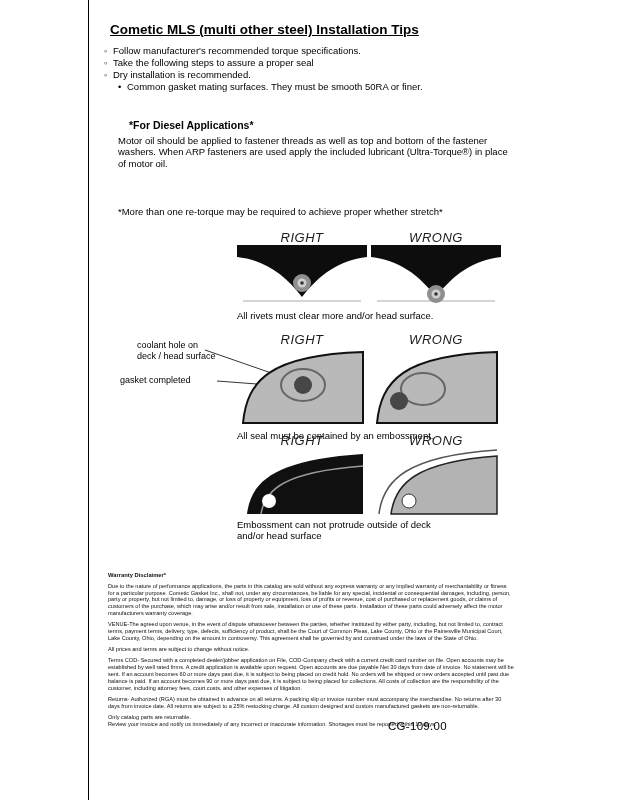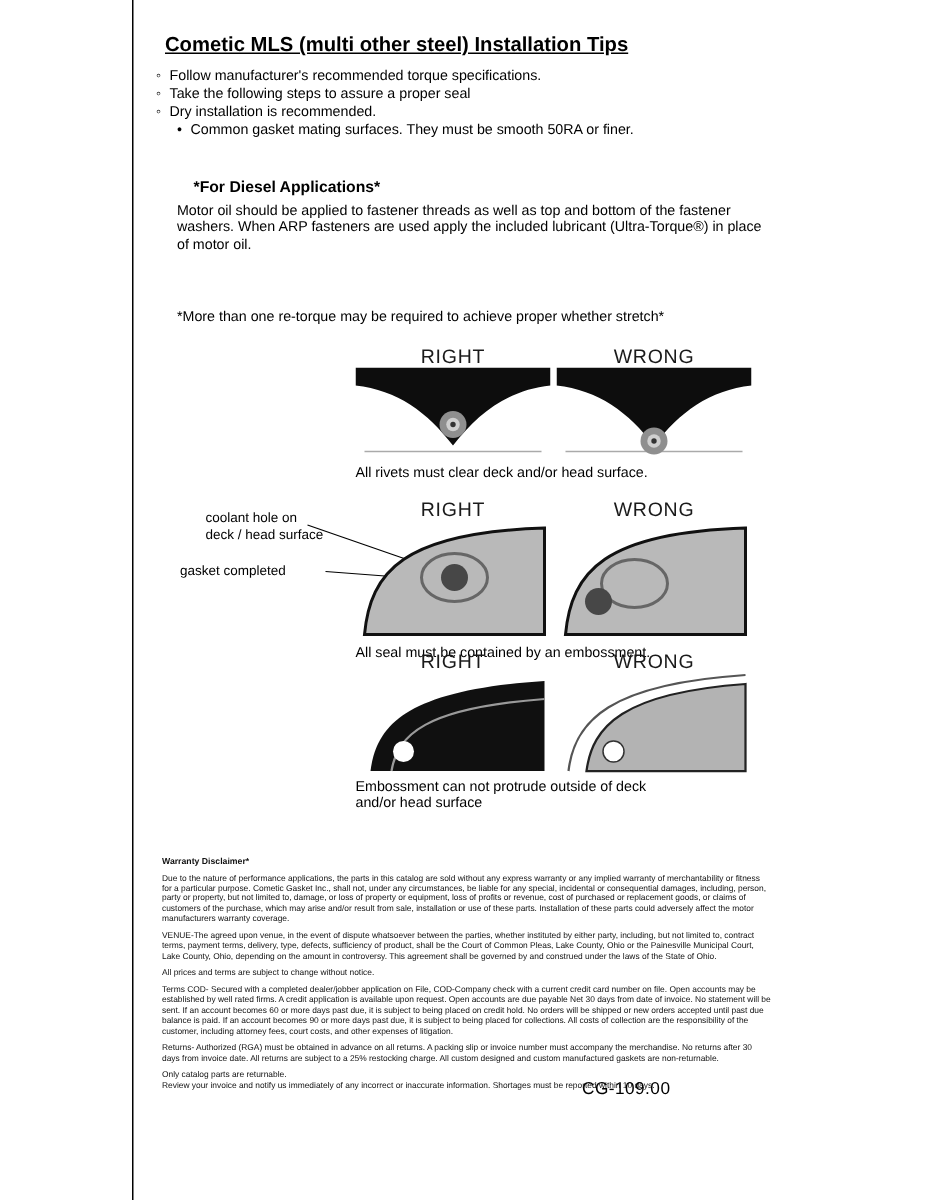--- a/index.html
+++ b/index.html
@@ -15,21 +15,21 @@
 
   .tips { left: 104px; top: 45px; font-size: 9.5px; line-height: 12px; width: 430px; }
   .tip::before { content: "◦"; display: inline-block; width: 9px; }
   .subtip { padding-left: 14px; }
   .subtip::before { content: "•"; display: inline-block; width: 9px; }
 
   .h2 { left: 118px; top: 119px; font-size: 10.5px; font-weight: bold; margin-left: 11px; }
   .body-par { left: 118px; width: 400px; font-size: 9.5px; line-height: 11.4px; }
 
   .fig-labels { left: 237px; width: 264px; display: flex; gap: 4px; font-size: 13px; letter-spacing: 0.5px; color: #1a1a1a; }
-  .fig-labels span { width: 130px; text-align: center; }
+  .fig-labels span { width: 130px; text-align: center; font-style: italic; }
   .panels { left: 237px; display: flex; gap: 4px; }
   .caption { left: 237px; font-size: 9.5px; line-height: 11px; white-space: pre-line; }
 
   .ann { font-size: 9px; line-height: 10.5px; white-space: pre-line; color: #000; }
 
   .legal { left: 108px; top: 572px; width: 406px; font-size: 5.6px; line-height: 6.8px; color: #111; }
   .legal .lhead { font-weight: bold; margin: 0 0 4px 0; font-size: 5.8px; }
   .legal p { margin: 0 0 4.5px 0; }
   .legal p.tight { margin: 0; }
 
@@ -67,21 +67,21 @@
       <circle cx="65" cy="38" r="1.8" fill="#333333"></circle>
     </svg>
     <svg width="130" height="62" viewBox="0 0 130 62">
       <path d="M0,0 H130 V12 C102,15 82,30 65,52 C48,30 28,15 0,12 Z" fill="#0d0d0d"></path>
       <line x1="6" y1="56" x2="124" y2="56" stroke="#aaaaaa" stroke-width="1"></line>
       <circle cx="65" cy="49" r="9" fill="#8f8f8f"></circle>
       <circle cx="65" cy="49" r="4.5" fill="#cfcfcf"></circle>
       <circle cx="65" cy="49" r="1.8" fill="#333333"></circle>
     </svg>
   </div>
-  <div class="abs caption" style="top:310px">All rivets must clear deck and/or head surface.</div>
+  <div class="abs caption" style="top:310px">All rivets must clear more and/or head surface.</div>
 
   <div class="abs fig-labels" style="top:332px">
     <span>RIGHT</span>
     <span>WRONG</span>
   </div>
   <div class="abs ann" style="left:137px; top:340px">coolant hole on
 deck / head surface</div>
   <div class="abs ann" style="left:120px; top:375px">gasket completed</div>
   <svg class="abs" style="left:203px; top:343px" width="106" height="50">
     <line x1="2" y1="7" x2="100" y2="41" stroke="#000000" stroke-width="0.8"></line>

